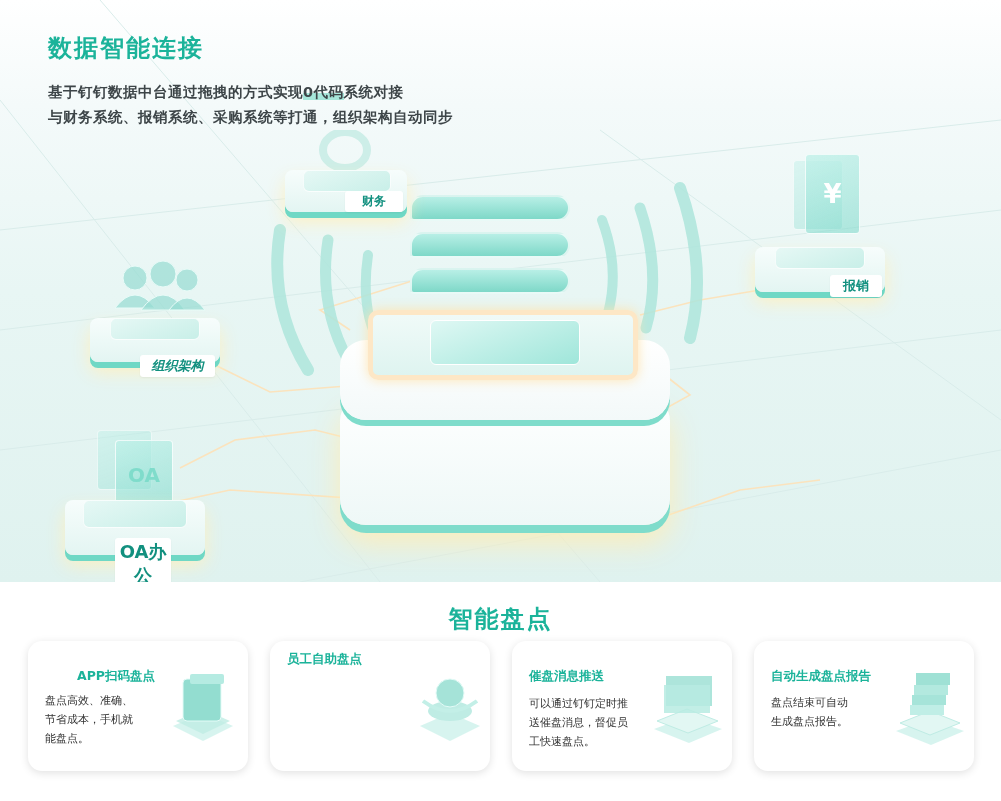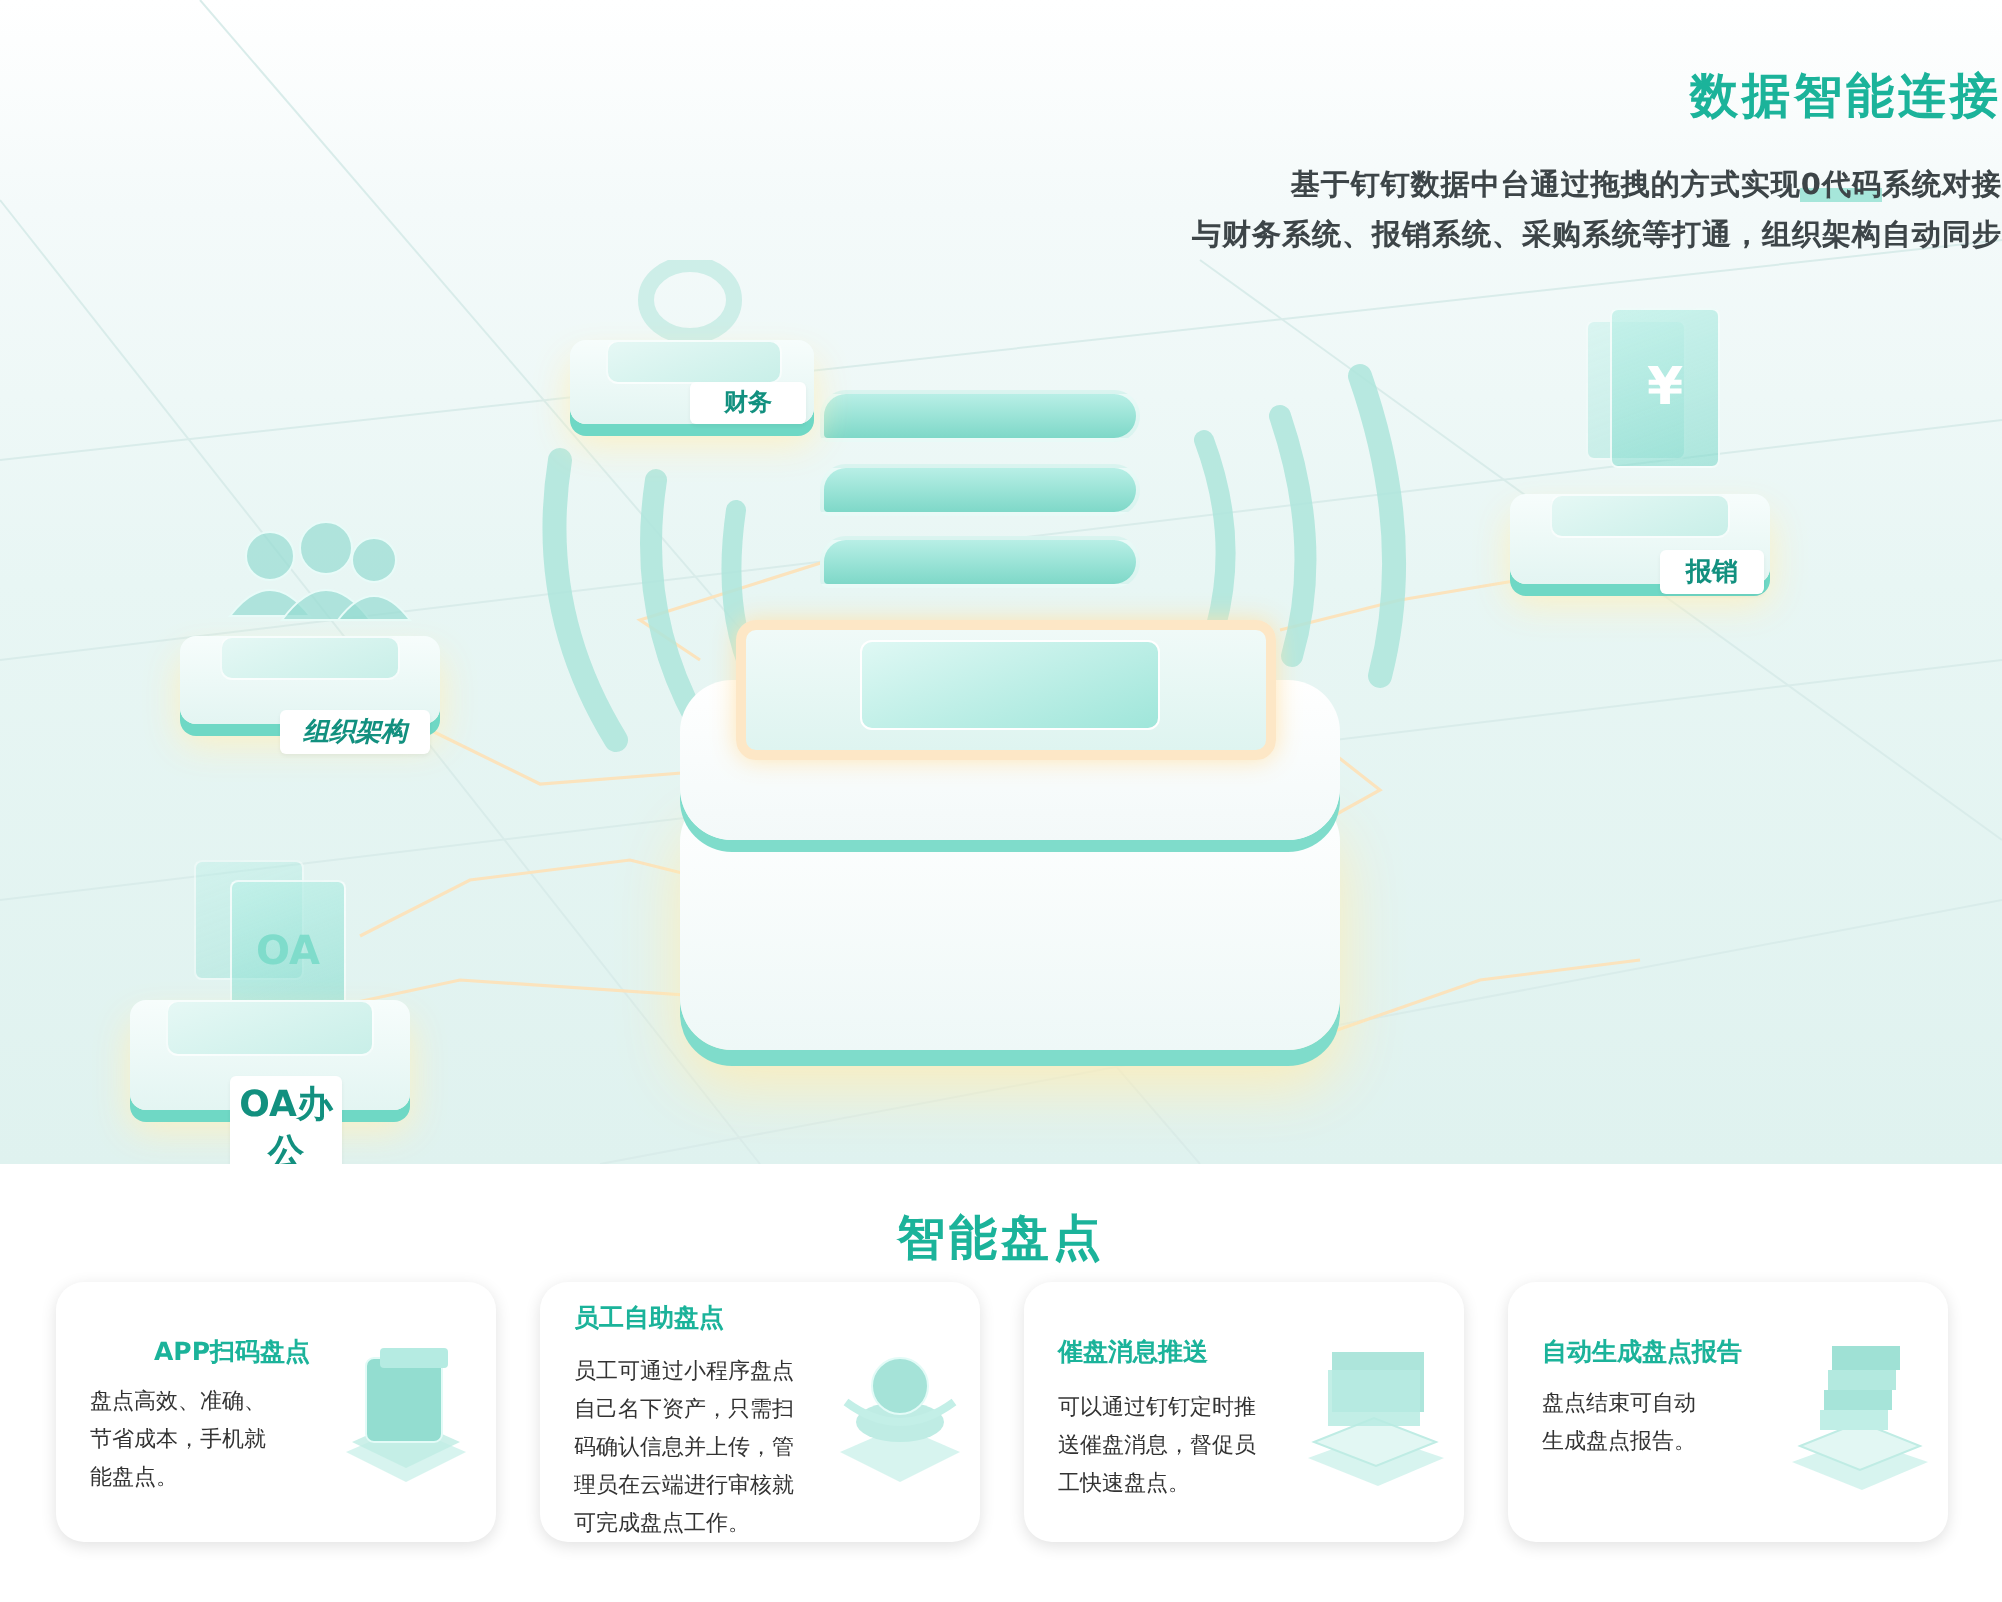--- a/index.html
+++ b/index.html
@@ -7,25 +7,25 @@
   body { font-family: "DejaVu Sans", "Liberation Sans", sans-serif; position: relative; }
 
   
   .hero {
     position: absolute; left: 0; top: 0; width: 1001px; height: 582px;
     background: linear-gradient(180deg, #ffffff 0%, #f4fafa 18%, #e8f6f4 50%, #dff2ef 100%);
     overflow: hidden;
   }
   .hero-grid { position: absolute; inset: 0; }
   .hero-title {
-    position: absolute; left: 0; right: 0; top: 32px; text-align: right;
-    font-size: 24px; font-weight: bold; color: #1bb39a; letter-spacing: 2px;
+    position: absolute; left: 0; right: 0; top: 32px; text-align: left;
+    font-size: 24px; font-weight: bold; color: #1bb39a; letter-spacing: 2px; padding-left: 48px;
   }
   .hero-sub {
-    position: absolute; left: 0; right: 0; text-align: right;
+    position: absolute; left: 0; right: 0; text-align: left;
     font-size: 14.5px; font-weight: bold; color: #3d4548; letter-spacing: 0.5px; padding-left: 48px;
   }
   .hero-sub.l1 { top: 83px; }
   .hero-sub.l2 { top: 108px; }
   .hl { background: linear-gradient(180deg, transparent 55%, #a6e6da 55%); }
 
   
   .node { position: absolute; }
   .plat {
     position: absolute; background: linear-gradient(180deg,#f7fdfc,#e3f5f2);
@@ -205,27 +205,20 @@
   <svg class="card-img" style="left:140px;top:30px" width="70" height="75">
     <polygon points="5,55 35,42 65,55 35,70" fill="#cdf1eb" opacity="0.8"></polygon>
     <polygon points="8,50 35,38 62,50 35,63" fill="#bfece4" opacity="0.8"></polygon>
     <rect x="15" y="8" width="38" height="42" rx="4" fill="#93ddd0" stroke="#e3fbf7"></rect>
     <rect x="22" y="3" width="34" height="10" rx="2" fill="#b5ebe2"></rect>
   </svg>
 </div>
 
 <div class="card" style="left:270px;">
   <div class="card-title" style="top:10px;">员工自助盘点</div>
-  <div class="card-desc" style="top:35px;">
-    <div>员工可通过小程序盘点</div>
-    <div>自己名下资产，只需扫</div>
-    <div>码确认信息并上传，管</div>
-    <div>理员在云端进行审核就</div>
-    <div>可完成盘点工作。</div>
-  </div>
   <svg class="card-img" style="left:145px;top:30px" width="70" height="75">
     <polygon points="5,55 35,42 65,55 35,70" fill="#cdf1eb" opacity="0.8"></polygon>
     <ellipse cx="35" cy="40" rx="22" ry="10" fill="#bfece4"></ellipse>
     <circle cx="35" cy="22" r="14" fill="#a5e3d8" stroke="#e3fbf7"></circle>
     <path d="M8 30 Q35 50 62 30" fill="none" stroke="#c3efe7" stroke-width="4"></path>
   </svg>
 </div>
 
 <div class="card" style="left:512px;">
   <div class="card-title" style="top:27px;">催盘消息推送</div>

